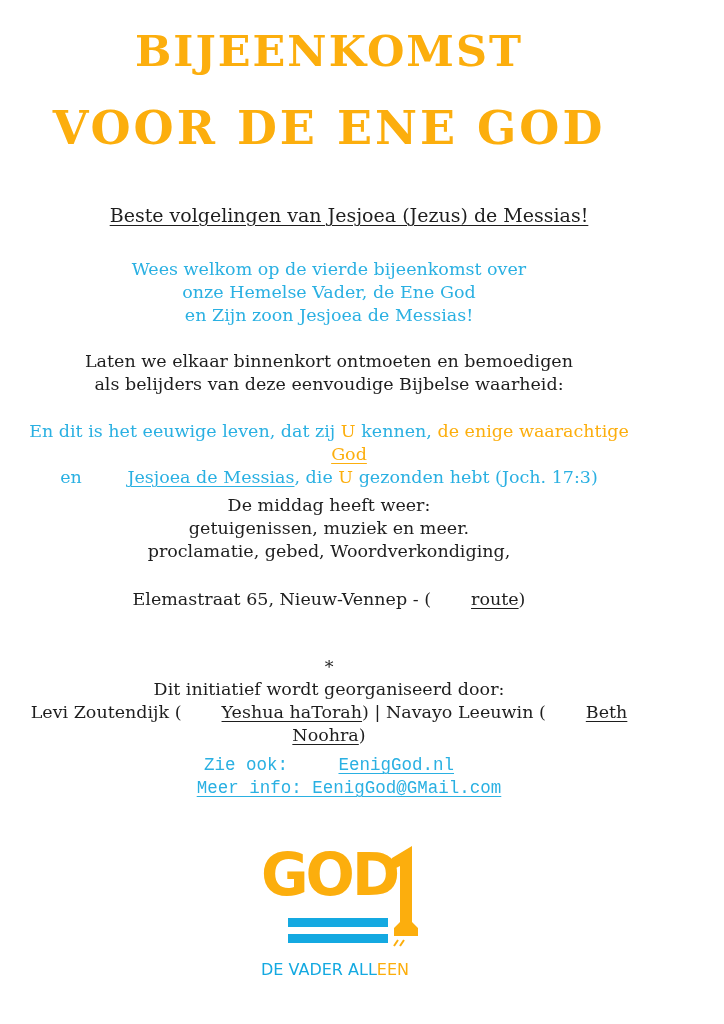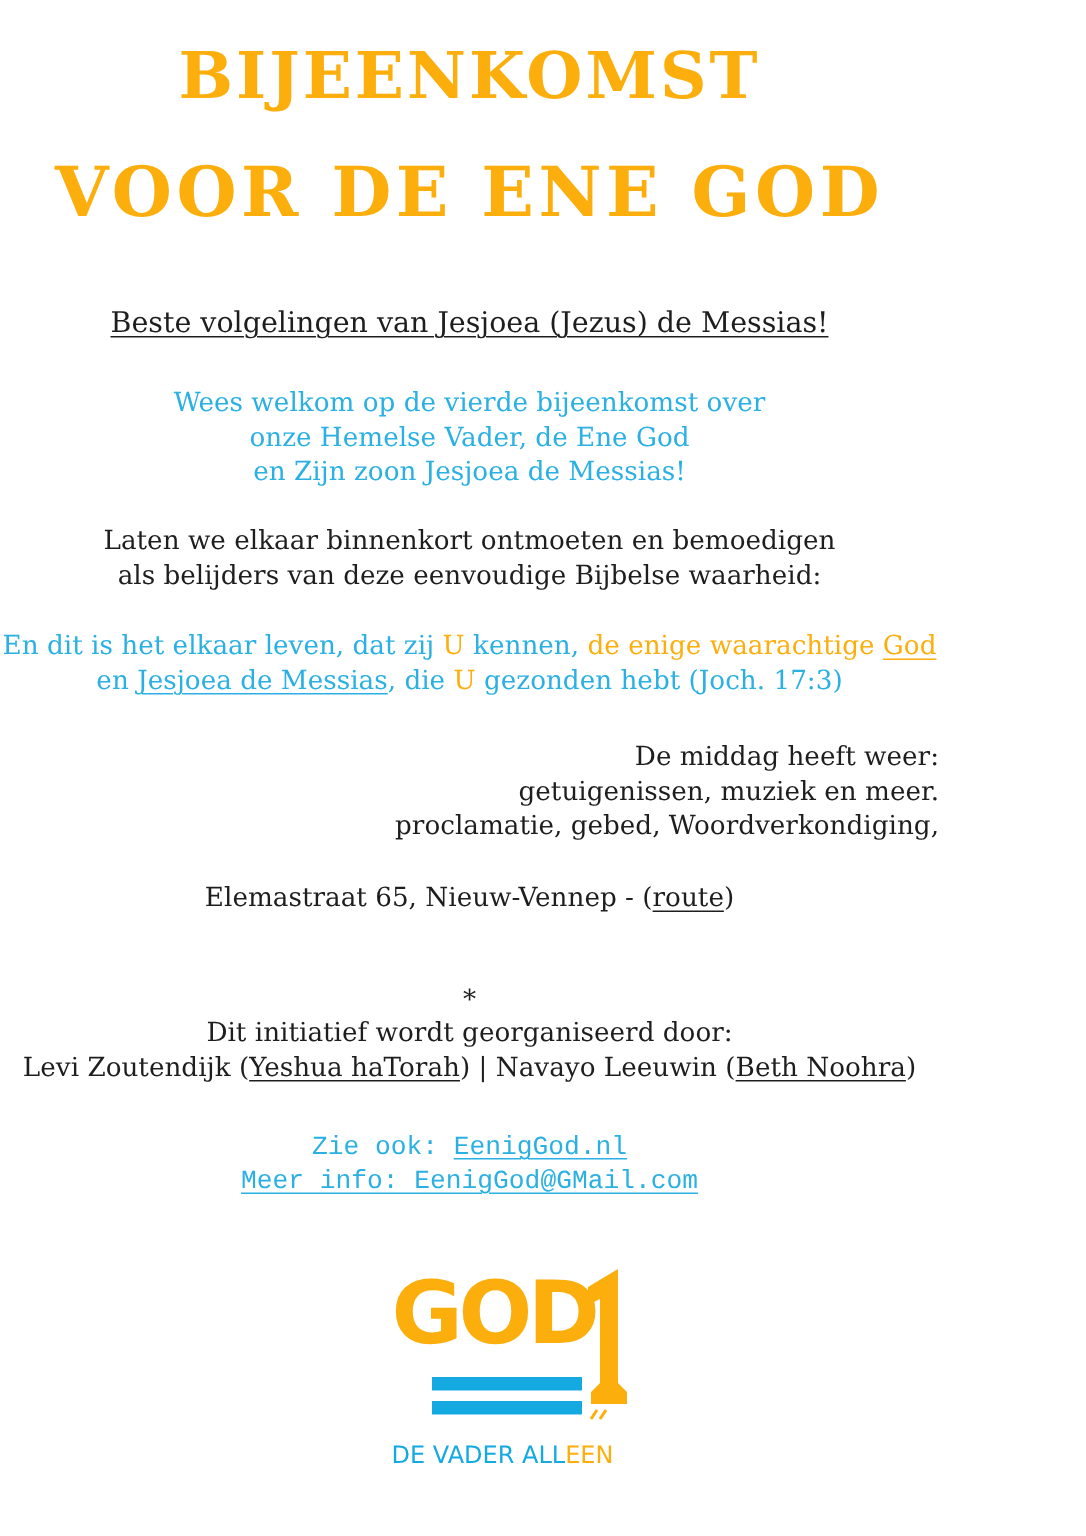--- a/index.html
+++ b/index.html
@@ -1,31 +1,31 @@
 <!DOCTYPE html>
 <html><head>
 <meta charset="utf-8">
 <style>
   html, body { margin: 0; padding: 0; background: #ffffff; }
   body { width: 724px; height: 1024px; position: relative; overflow: hidden;
          font-family: "DejaVu Serif", serif; color: #1e1e1e; }
-  .center { position: absolute; left: 0; width: 626px; text-align: center; }
+  .center { position: absolute; left: 16px; width: 626px; text-align: center; }
   .title { font-family: "DejaVu Serif", serif; font-weight: bold; color: #fcae0d;
            font-size: 43px; letter-spacing: 2px; line-height: 1; }
   .title-1 { top: 30px; }
   .title-2 { top: 105px; font-size: 46px; letter-spacing: 3px; }
   .body-text { font-size: 17.5px; line-height: 23px; }
   .blue { color: #2ab0e2; }
   .orange { color: #fcae0d; }
-  .u { text-decoration: underline; text-underline-offset: 3px; text-decoration-thickness: 1px; }
+  .u { text-decoration: underline; text-underline-offset: 3px; text-decoration-thickness: 1px; margin-left: 40px; }
   .greeting { top: 204px; font-size: 19px; }
   .welcome { top: 258px; }
   .laten { top: 350px; }
   .verse { top: 420px; }
-  .middag { top: 494px; text-align: right; }
+  .middag { top: 494px; }
   .when { top: 588px; }
   .star { top: 656px; }
   .org { top: 678px; }
   .links { top: 754px; font-family: Liberation Mono, monospace; }
   .logo { position: absolute; left: 255px; top: 846px; width: 210px; height: 140px; }
   .logo .god { position: absolute; left: 6px; top: 0; font-family: "DejaVu Sans", sans-serif;
                font-weight: bold; font-size: 58px; color: #fcae0d; letter-spacing: -3px; line-height: 1; }
   .logo .one { position: absolute; left: 135px; top: -6px; width: 30px; height: 110px; }
   .logo .bar { position: absolute; left: 33px; width: 100px; height: 9px; background: #14a9e1; }
   .logo .bar1 { top: 72px; }
@@ -49,21 +49,21 @@
   <div>onze Hemelse Vader, de Ene God</div>
   <div>en Zijn zoon Jesjoea de Messias!</div>
 </div>
 
 <div class="center body-text laten">
   <div>Laten we elkaar binnenkort ontmoeten en bemoedigen</div>
   <div>als belijders van deze eenvoudige Bijbelse waarheid:</div>
 </div>
 
 <div class="center body-text blue verse">
-  <div><span>En dit is het elkaar leven, dat zij </span><span class="orange">U</span><span> kennen, </span><span class="orange">de enige waarachtige </span><a class="orange u">God</a></div>
+  <div><span>En dit is het eeuwige leven, dat zij </span><span class="orange">U</span><span> kennen, </span><span class="orange">de enige waarachtige </span><a class="orange u">God</a></div>
   <div><span>en </span><a class="u">Jesjoea de Messias</a><span>, die </span><span class="orange">U</span><span> gezonden hebt (Joch. 17:3)</span></div>
 </div>
 
 <div class="center body-text middag">
   <div>De middag heeft weer:</div>
   <div>getuigenissen, muziek en meer.</div>
   <div>proclamatie, gebed, Woordverkondiging,</div>
 </div>
 
 <div class="center body-text when">

